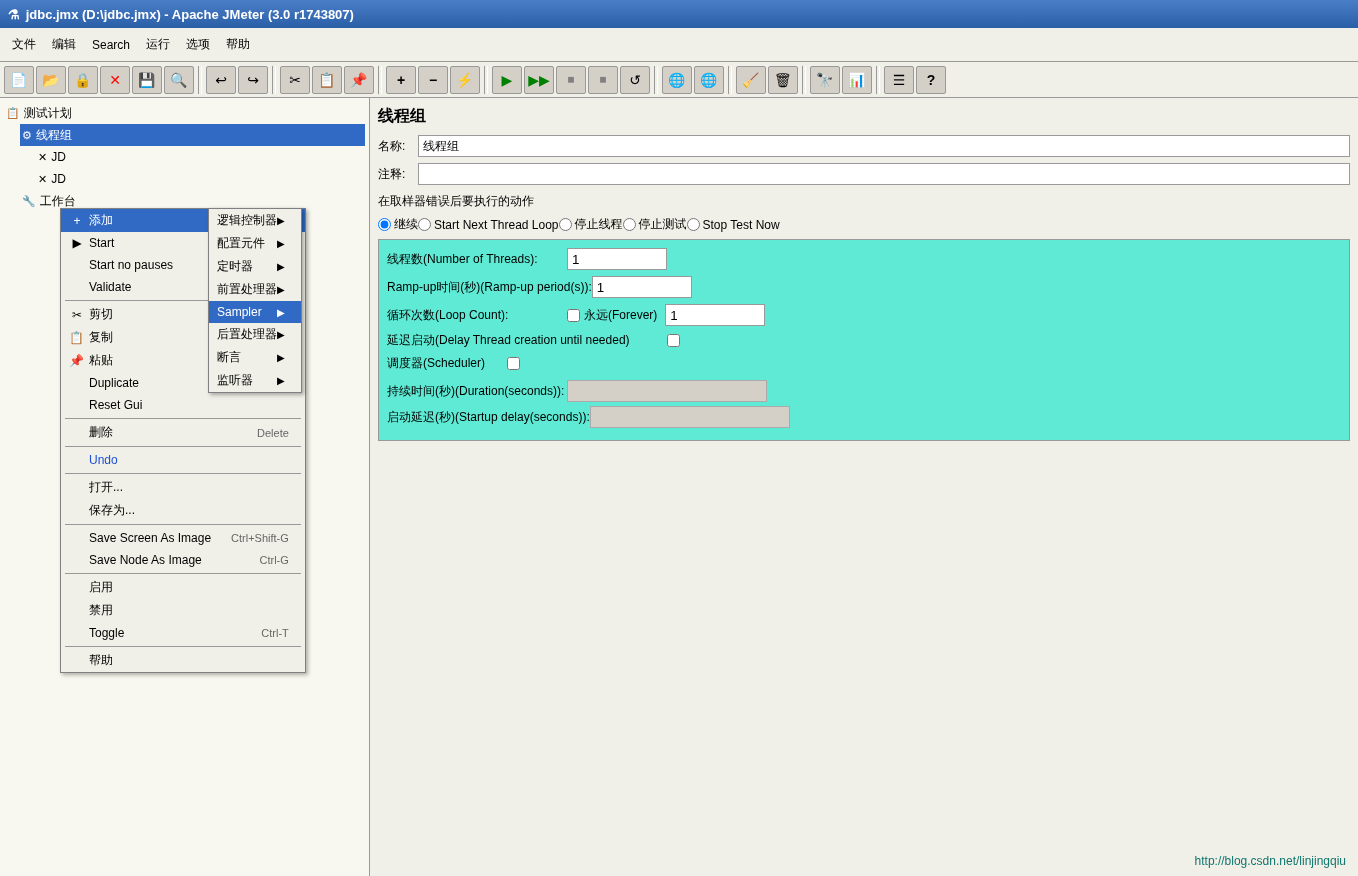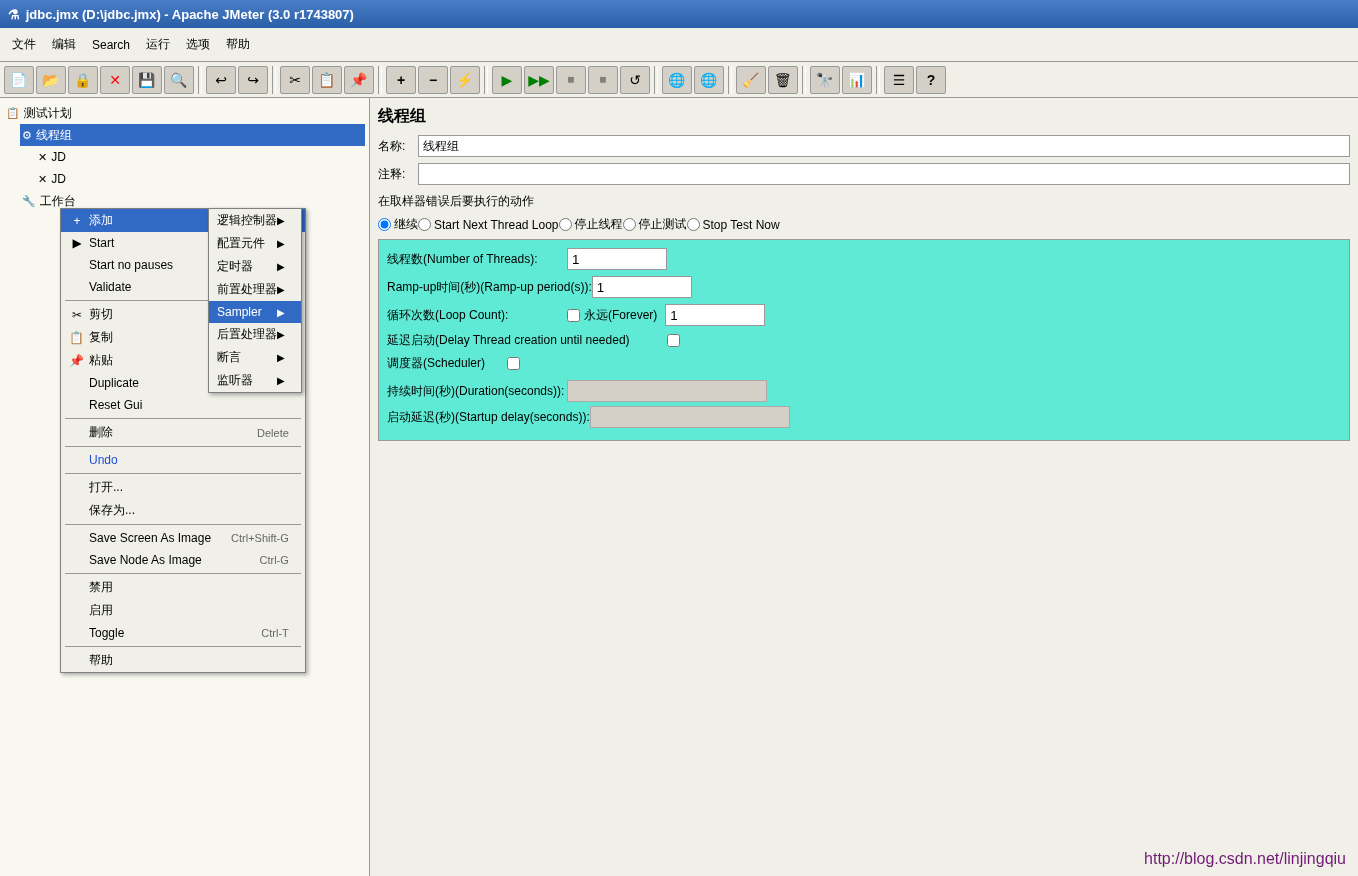--- a/index.html
+++ b/index.html
@@ -219,22 +219,22 @@
       display: flex;
       align-items: center;
       gap: 3px;
     }
 
     
     #watermark {
       position: fixed;
       bottom: 8px;
       right: 12px;
-      color: #701a75;
-      font-size: 16px;
+      color: #0f766e;
+      font-size: 12px;
     }
   </style>
 </head>
 <body>
 
 <div id="title-bar">
   <span style="margin-right:6px;">⚗</span>
   <span>jdbc.jmx (D:\jdbc.jmx) - Apache JMeter (3.0 r1743807)</span>
 </div>
 
@@ -383,25 +383,25 @@
           <span class="menu-shortcut">Ctrl+Shift-G</span>
         </div>
         <div class="menu-row">
           <span class="menu-icon"> </span>
           <span>Save Node As Image</span>
           <span class="menu-shortcut">Ctrl-G</span>
         </div>
         <div class="menu-separator"></div>
         <div class="menu-row">
           <span class="menu-icon"> </span>
+          <span>启用</span>
+        </div>
+        <div class="menu-row">
+          <span class="menu-icon"> </span>
           <span>禁用</span>
-        </div>
-        <div class="menu-row">
-          <span class="menu-icon"> </span>
-          <span>启用</span>
         </div>
         <div class="menu-row">
           <span class="menu-icon"> </span>
           <span>Toggle</span>
           <span class="menu-shortcut">Ctrl-T</span>
         </div>
         <div class="menu-separator"></div>
         <div class="menu-row">
           <span class="menu-icon"> </span>
           <span>帮助</span>

